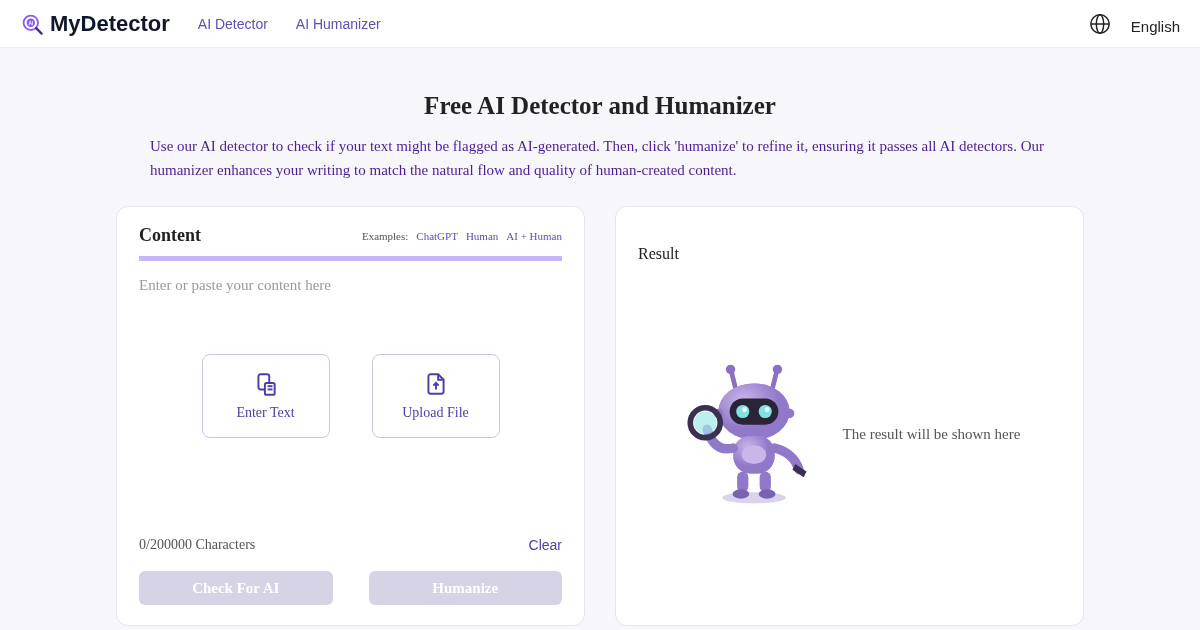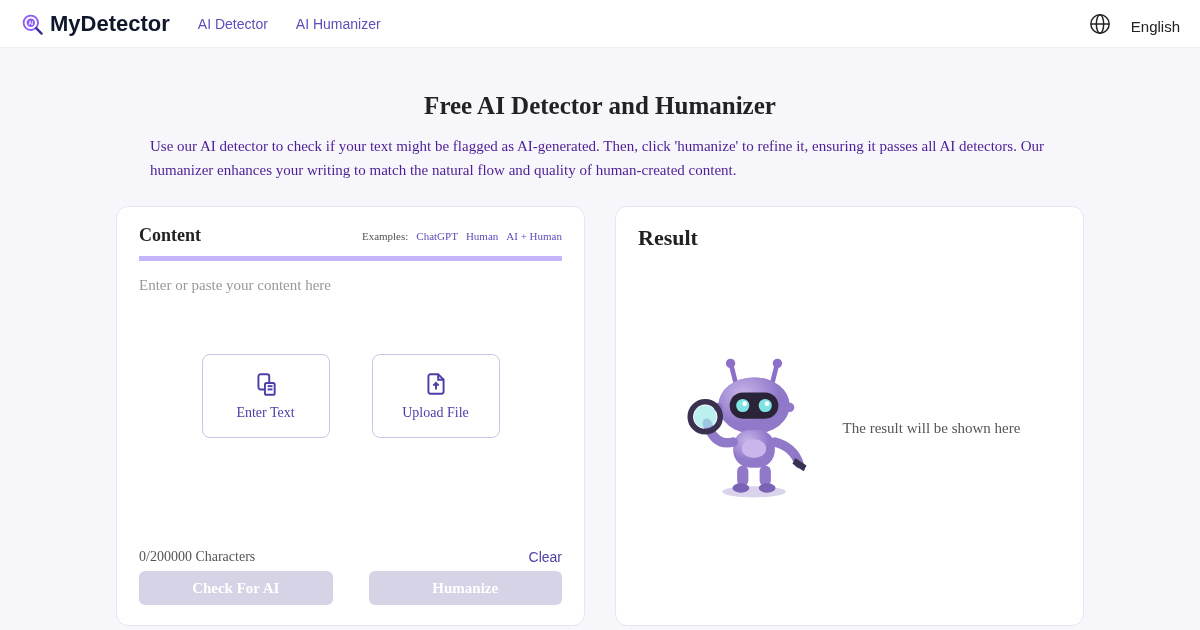--- a/index.html
+++ b/index.html
@@ -30,24 +30,24 @@
 
 .option-row { display: flex; gap: 42px; justify-content: center; margin-top: 60px; }
 .option { border: 1px solid #c9c4e8; border-radius: 8px; width: 128px; height: 84px; display: flex; flex-direction: column; align-items: center; justify-content: center; gap: 8px; cursor: pointer; }
 .option svg { width: 26px; height: 26px; color: #4b3fa8; }
 .option .olabel { font-size: 14px; color: #4b3fa8; }
 
 .foot-row { display: flex; align-items: center; justify-content: space-between; margin-top: auto; font-size: 14px; gap: 10px; }
 .counter { color: #555; }
 .clear { color: #4b3fa8; cursor: pointer; font-family: -apple-system, Arial, sans-serif; font-weight: 500; }
 
-.btn-row { display: flex; gap: 36px; margin-top: 6px; }
+.btn-row { display: flex; gap: 36px; margin-top: 18px; }
 .btn { flex: 1; background: #d6d3e6; color: #fff; border: none; border-radius: 6px; height: 34px; font-size: 15px; font-weight: 600; cursor: pointer; font-family: Georgia, serif; }
 
-.result-title { font-size: 22px; font-weight: 700; color: #222; }
+.result-title { font-size: 16px; font-weight: 400; color: #222; margin-top: 20px; }
 .result-body { flex: 1; display: flex; flex-direction: row; align-items: center; justify-content: center; gap: 14px; }
 .robot { width: 150px; height: 150px; }
 .result-msg { color: #555; font-size: 15px; }
 </style>
 </head>
 <body>
 
 <div class="header">
   <div class="logo">
     <svg class="logo-icon" viewBox="0 0 40 40">

